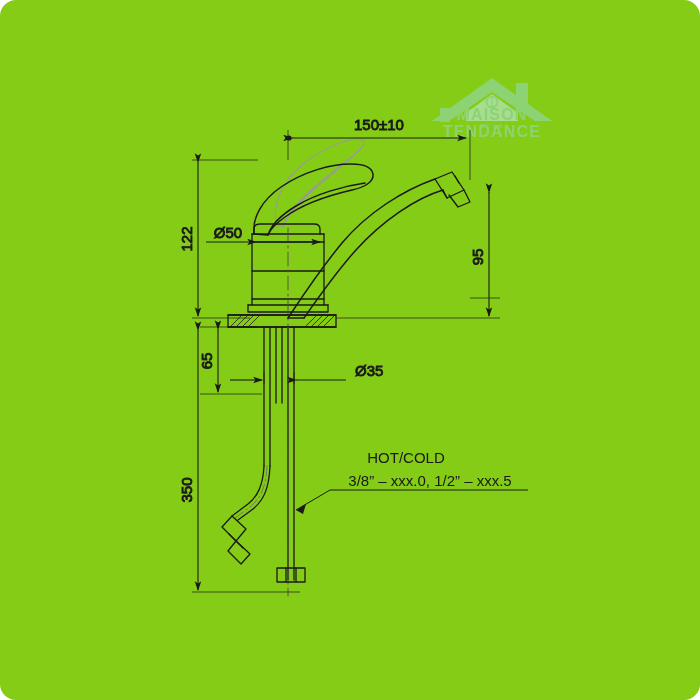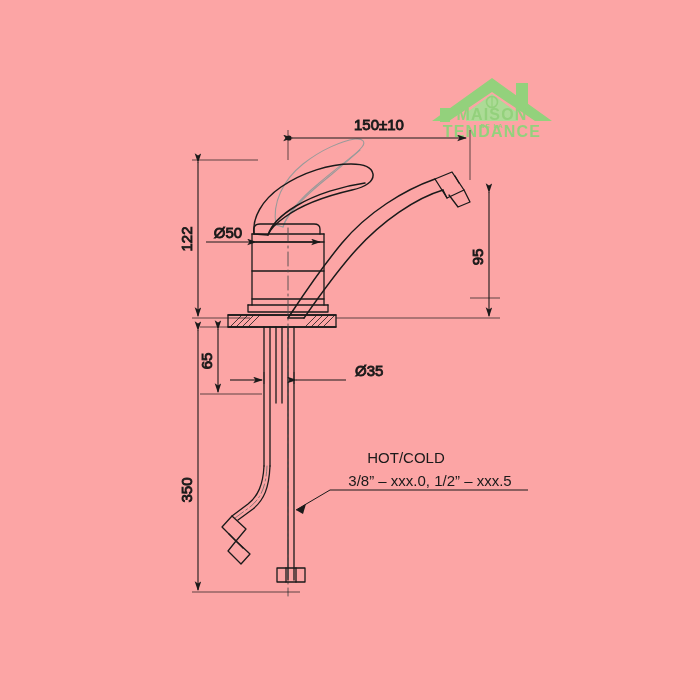--- a/index.html
+++ b/index.html
@@ -8,22 +8,23 @@
     padding: 0;
     background: #ffffff;
   }
   body {
     font-family: "Liberation Sans", sans-serif;
   }
   #stage {
     position: relative;
     width: 700px;
     height: 700px;
-    background: #fca5a5;
+    background: #84cc16;
     overflow: hidden;
+    border-radius: 16px;
   }
   #drawing-svg {
     position: absolute;
     left: 0;
     top: 0;
     width: 700px;
     height: 700px;
   }
   .dim-text {
     font-family: "Liberation Sans", sans-serif;

